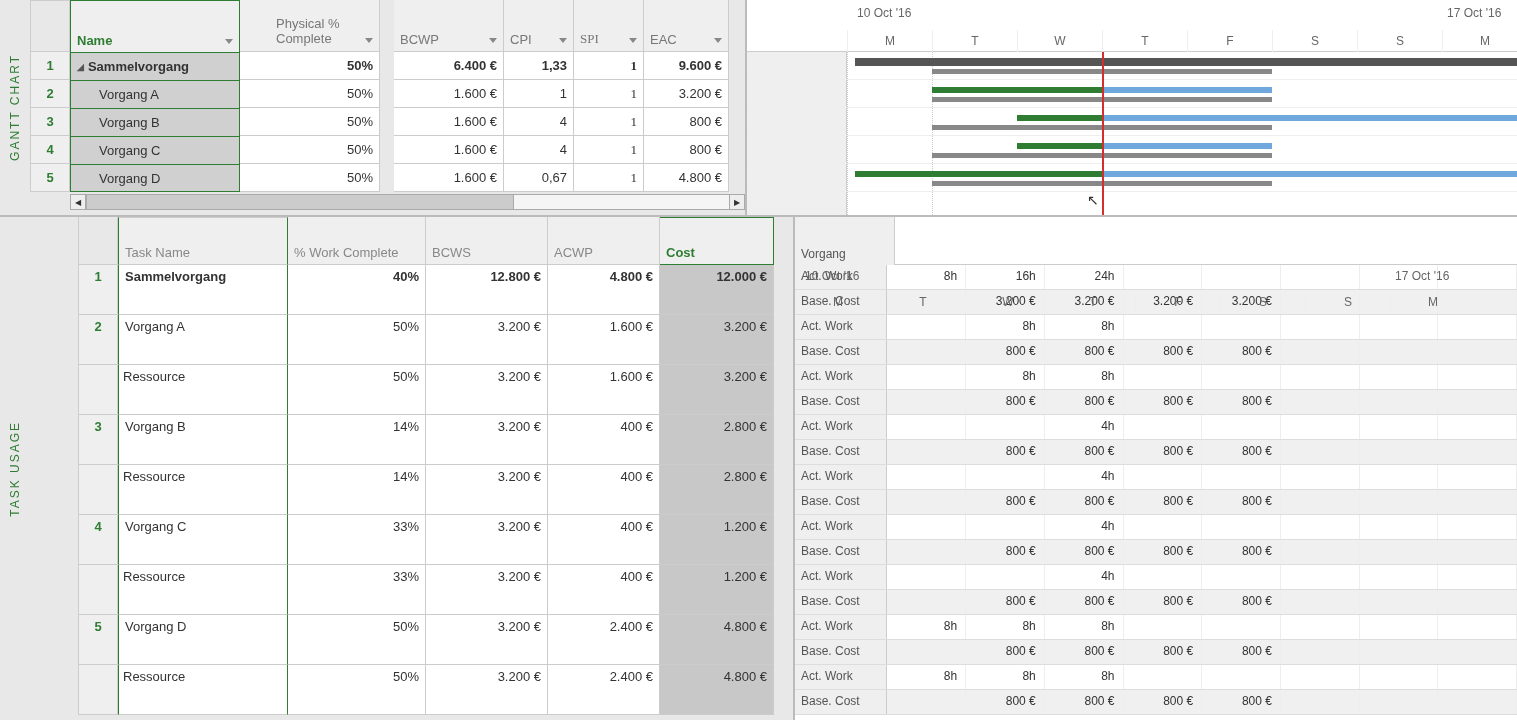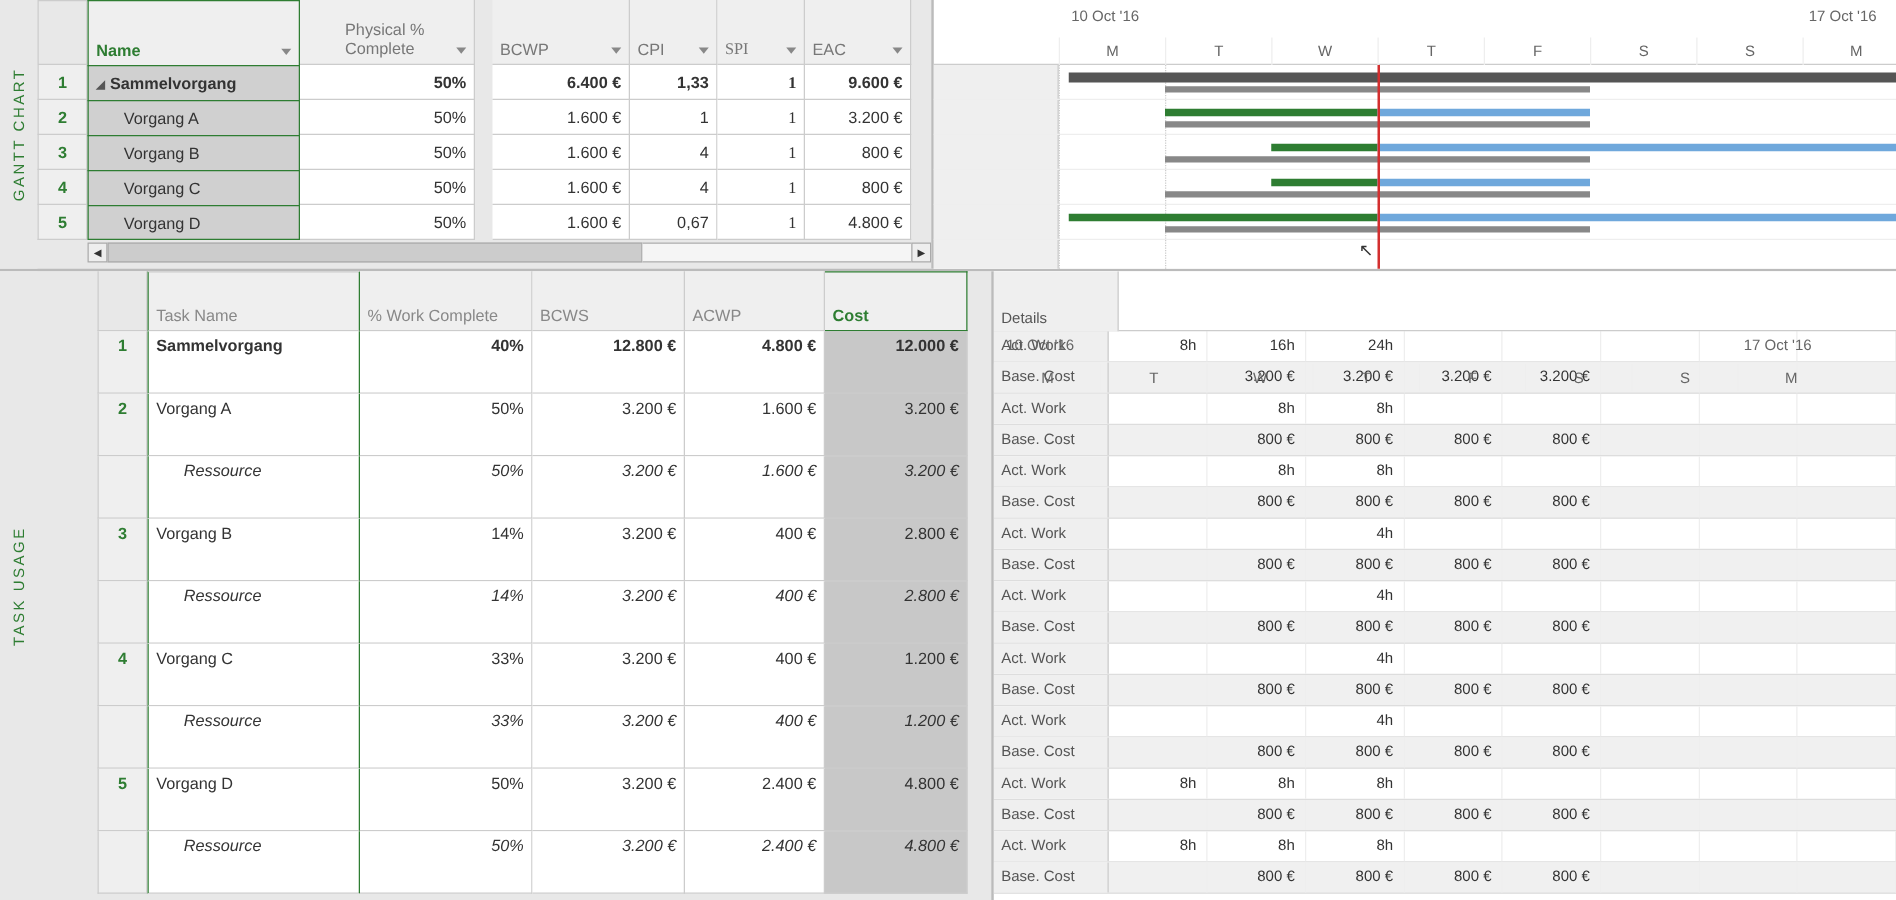--- a/index.html
+++ b/index.html
@@ -235,21 +235,21 @@
   border: 1px solid #ccc;
   border-left: none;
   border-top: none;
   padding: 4px 6px;
   background: #fff;
   overflow: hidden;
 }
 .bcell.head { background: #efefef; color: #888; display: flex; align-items: flex-end; }
 .bcell.r { text-align: right; }
 .bcell.shade { background: #c8c8c8; }
-.bcell.ital { font-style: italic; padding-left: 28px; }
+.bcell.ital { padding-left: 4px; }
 .bnamecol { width: 170px; border-left: 1px solid #2e7d32; border-right: 1px solid #2e7d32; }
 .bnamecol.head { border-top: 1px solid #ccc; }
 .w-pwc { width: 138px; }
 .w-bcws { width: 122px; }
 .w-acwp { width: 112px; }
 .w-cost { width: 114px; }
 .greenhead { color: #2e7d32 !important; font-weight: bold; }
 .greenborder { border-top: 1px solid #2e7d32; border-bottom: 1px solid #2e7d32; border-right: 1px solid #2e7d32 !important; }
 
 
@@ -533,21 +533,21 @@
           <div class="bcell w-acwp r ital">2.400 €</div>
           <div class="bcell w-cost r shade ital">4.800 €</div>
         </div>
       </div>
   </div>
 
   <div class="timephased">
     <div class="tp-head">
       <div class="tprow" style="height:48px;border:none;">
         <div class="tplabel head">
-            <span>Details</span>
+            <span>Vorgang</span>
           </div>
         <div style="flex:1;position:relative;">
           <div class="timeline-cell" style="left:10px;top:4px;">10 Oct '16</div>
           <div class="timeline-cell" style="left:600px;top:4px;">17 Oct '16</div>
           <div id="tp-daycells" style="position:absolute;left:0;right:0;top:0;">
               <div class="daycell" style="left: 0px; top: 26px;">M</div>
               <div class="daycell" style="left: 85px; top: 26px;">T</div>
               <div class="daycell" style="left: 170px; top: 26px;">W</div>
               <div class="daycell" style="left: 255px; top: 26px;">T</div>
               <div class="daycell" style="left: 340px; top: 26px;">F</div>

